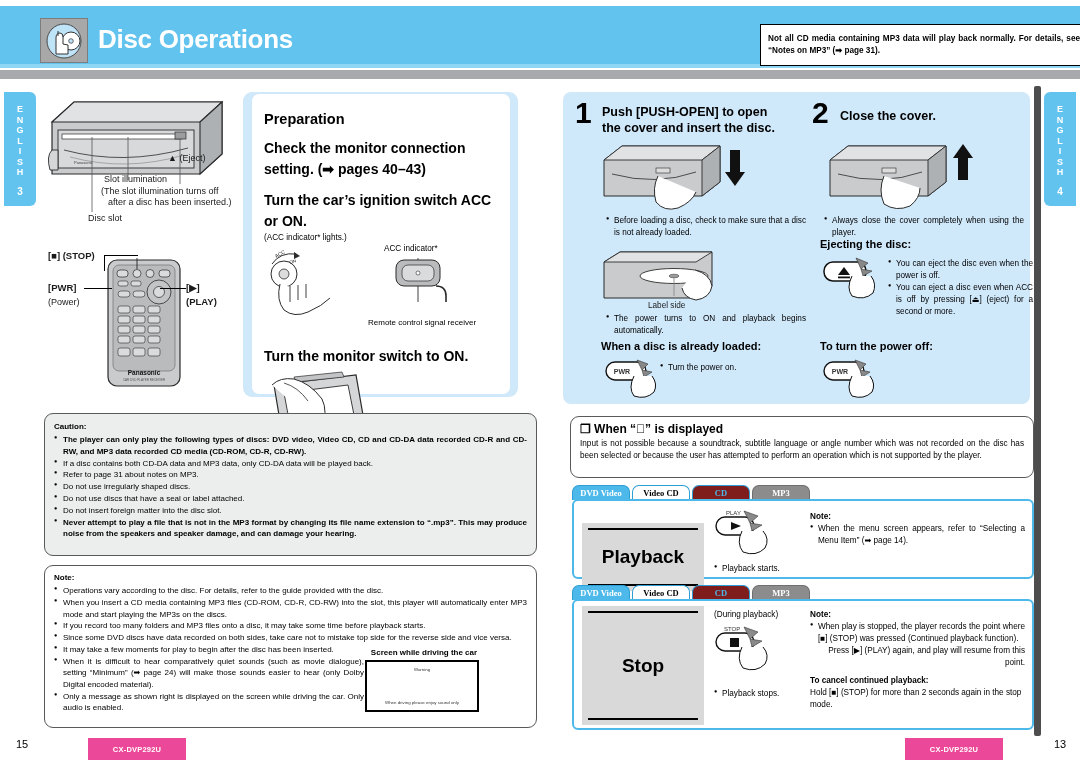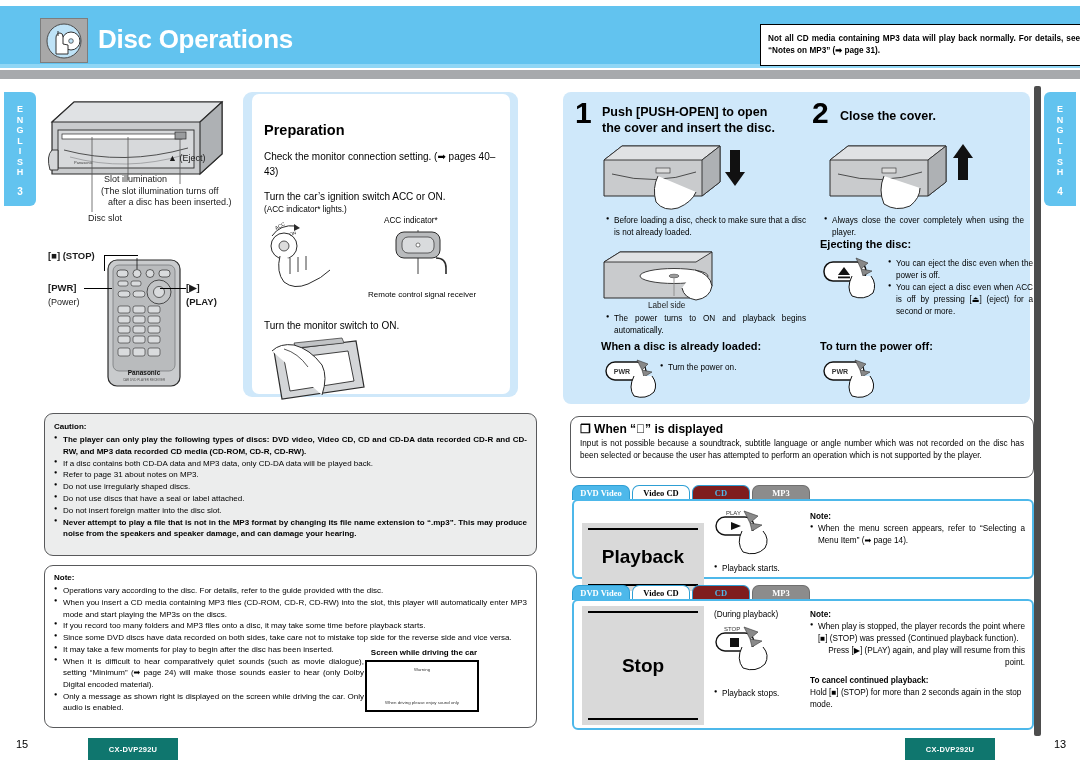--- a/index.html
+++ b/index.html
@@ -61,24 +61,24 @@
   
   .left-illus { position: absolute; left: 44px; top: 92px; width: 200px; height: 135px; }
   .label-txt { position: absolute; font-size: 9px; color: #1a1a1a; line-height: 12px; }
 
   .prep-panel {
     position: absolute; left: 243px; top: 92px; width: 275px; height: 305px;
     background: #cfe8fa; border-radius: 9px;
   }
   .prep-inner {
     position: absolute; left: 252px; top: 94px; width: 258px; height: 300px;
-    background: #ffffff; border-radius: 7px; padding: 28px 12px;
+    background: #ffffff; border-radius: 7px; padding: 17px 12px;
   }
   .prep-h { font-size: 14.5px; font-weight: bold; color: #000; margin-bottom: 11px; }
-  .prep-b { font-size: 10px; font-weight: normal; color: #000; line-height: 1.5; }
+  .prep-b { font-size: 14px; font-weight: bold; color: #000; line-height: 1.5; }
   .prep-n { font-size: 8.2px; color: #000; line-height: 1.5; }
 
   .boxout {
     position: absolute; background: #fff; border: 1px solid #58595b; border-radius: 9px;
     font-size: 8px; color: #000; line-height: 1.42;
   }
   #caution-box { left: 44px; top: 413px; width: 493px; height: 143px; background: #eceded; padding: 7px 9px; }
   #note-box    { left: 44px; top: 565px; width: 493px; height: 163px; padding: 6px 9px; }
   .bx-title { font-weight: bold; font-size: 8px; margin-bottom: 2px; }
   ul.bl { list-style: none; }
@@ -139,21 +139,21 @@
   .screenbox .word { font-size: 19px; font-weight: bold; color: #000; }
   .noteblk { position: absolute; font-size: 8.2px; line-height: 1.45; color: #000; }
   .noteblk .nh { font-weight: bold; }
   .noteblk ul { list-style: none; }
   .noteblk li { position: relative; padding-left: 8px; text-align: justify; }
   .noteblk li:before { content: "\25CF"; position: absolute; left: 0; top: 0; font-size: 5.5px; }
 
   
   .pgnum { position: absolute; font-size: 11px; color: #000; }
   .modelbox {
-    position: absolute; width: 90px; height: 22px; background: #0f766e;
+    position: absolute; width: 98px; height: 22px; background: #ec4899;
     color: #fff; font-size: 7.5px; font-weight: bold;
     display: flex; align-items: center; justify-content: center; letter-spacing: 0.2px;
   }
 </style>
 </head>
 <body>
 
 <div class="page">
 
   <div class="header-band"></div>

